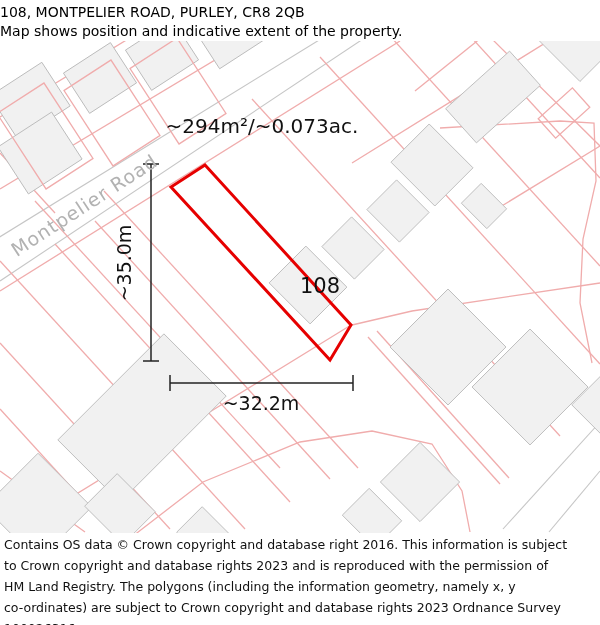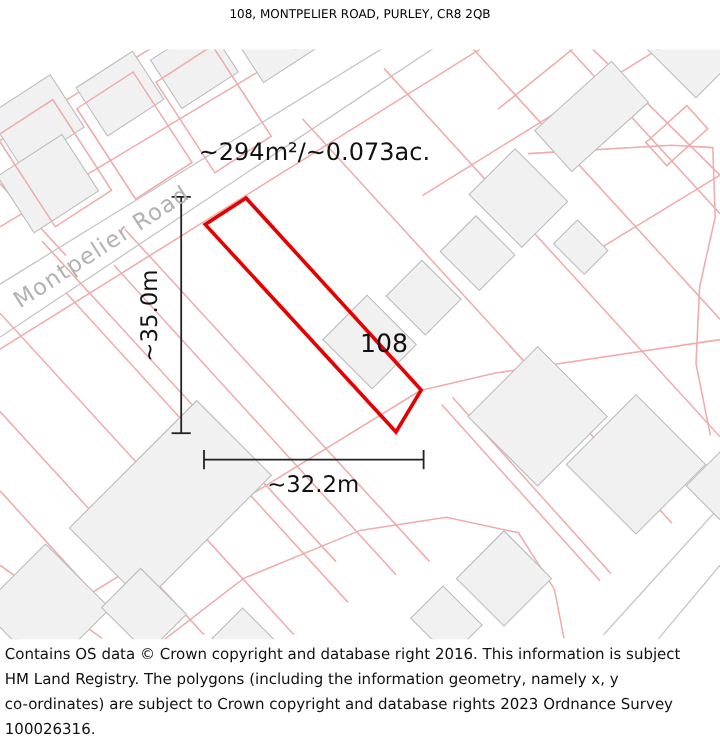--- a/index.html
+++ b/index.html
@@ -2,22 +2,22 @@
 <html style="--property_outline: #e60000; --plot_line: #f0acac; --road_line: #c6c6c6; --building_fill: #f1f1f1; --building_stroke: #bcbcbc; --dimension: #222222; --road_text: #b2b2b2; --label_text: #111111;"><head>
 <meta charset="utf-8">
 <style>
   html,body{margin:0;padding:0;}
   body{
     width:600px;height:625px;position:relative;background:#ffffff;
     font-family:"DejaVu Sans","Liberation Sans",sans-serif;
     overflow:hidden;
   }
   .header{
-    position:absolute;top:0;left:0;width:600px;text-align:center;
-    padding-top:3px;font-size:10px;line-height:19px;color:#000;
+    position:absolute;top:0;left:0;width:600px;text-align:left;
+    padding-top:3px;font-size:14px;line-height:19px;color:#000;
   }
   .map-wrap{
     position:absolute;top:41px;left:0;width:600px;height:492px;overflow:hidden;background:#fff;
   }
   svg{display:block;}
   .pink{stroke:var(--plot_line);stroke-width:1.3;fill:none;}
   .gray{stroke:var(--road_line);stroke-width:1.1;fill:none;}
   .bld{fill:var(--building_fill);stroke:var(--building_stroke);stroke-width:0.9;}
   .plot{fill:none;stroke:var(--plot_line);stroke-width:1.3;}
   .red{fill:none;stroke:var(--property_outline);stroke-width:3;stroke-linejoin:miter;}
@@ -30,20 +30,21 @@
   .footer{
     position:absolute;top:534px;left:4px;width:594px;
     font-size:12.5px;line-height:21px;color:#111;text-align:left;
   }
 </style>
 </head>
 <body>
 
 <div class="header">
   <div>108, MONTPELIER ROAD, PURLEY, CR8 2QB</div>
+  <div>Map shows position and indicative extent of the property.</div>
 </div>
 
 <div class="map-wrap">
 <svg width="600" height="492" viewBox="0 0 600 492" xmlns="http://www.w3.org/2000/svg">
 
   <g>
     <line class="gray" x1="-15" y1="205" x2="350" y2="-20"></line>
     <line class="gray" x1="0" y1="240" x2="375" y2="-10"></line>
   </g>
 
@@ -125,16 +126,17 @@
   </g>
 
   <text class="lbl area-lbl" x="262" y="92" text-anchor="middle">~294m²/~0.073ac.</text>
   <text class="lbl plot-lbl" x="320" y="252" text-anchor="middle">108</text>
   <text class="road-lbl" text-anchor="middle" transform="translate(88 170) rotate(-33)">Montpelier Road</text>
 </svg>
 </div>
 
 <div class="footer">
   <div>Contains OS data © Crown copyright and database right 2016. This information is subject</div>
+  <div>to Crown copyright and database rights 2023 and is reproduced with the permission of</div>
   <div>HM Land Registry. The polygons (including the information geometry, namely x, y</div>
   <div>co-ordinates) are subject to Crown copyright and database rights 2023 Ordnance Survey</div>
   <div>100026316.</div>
 </div>
 
 </body></html>

